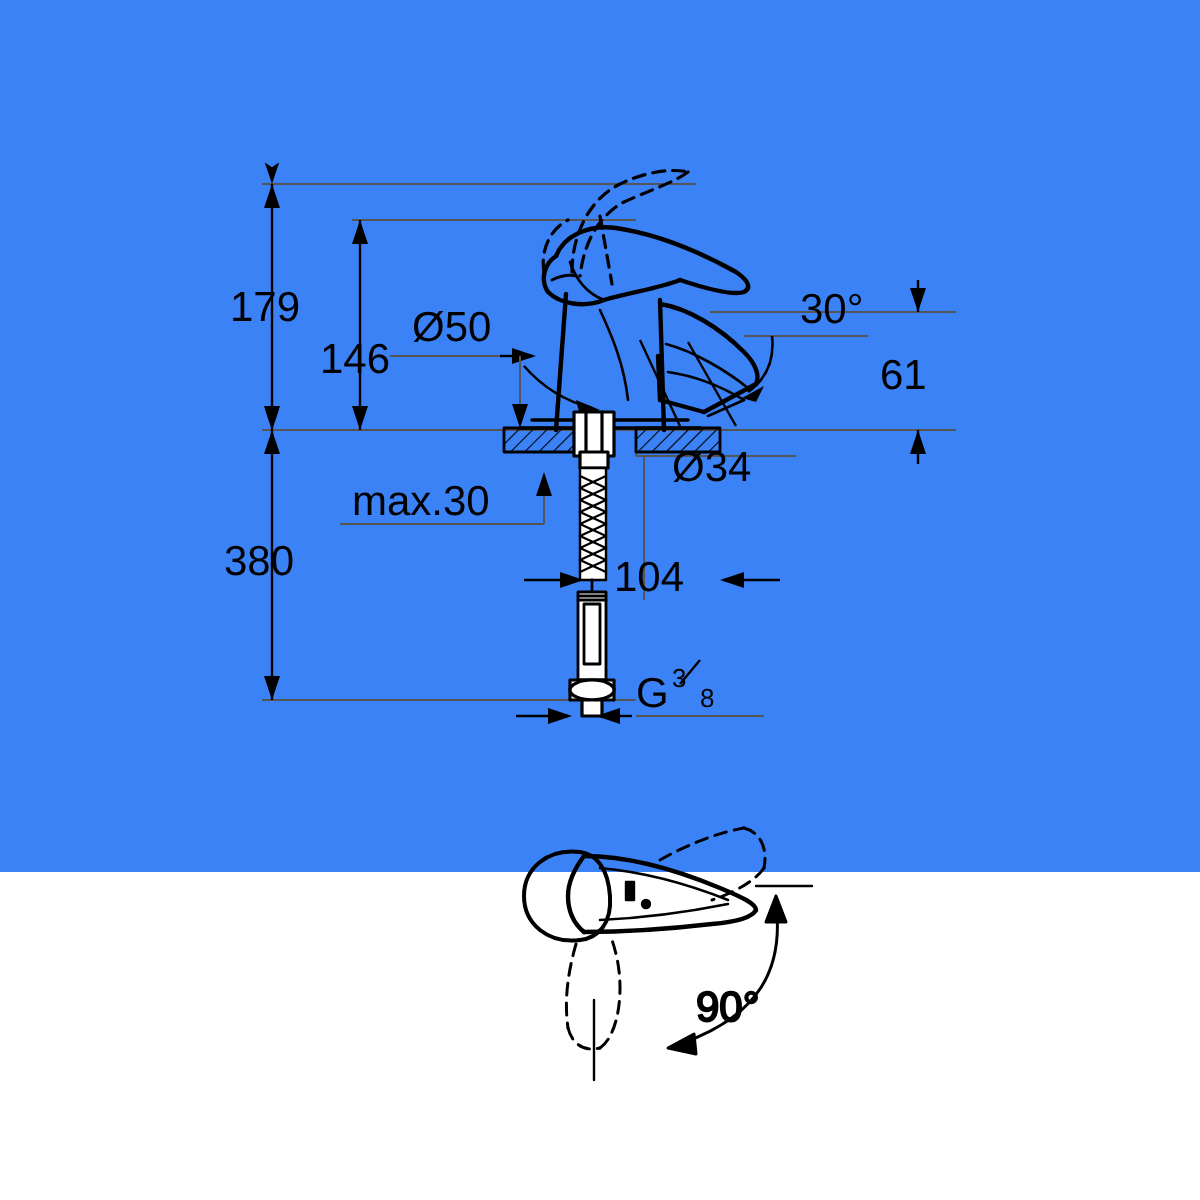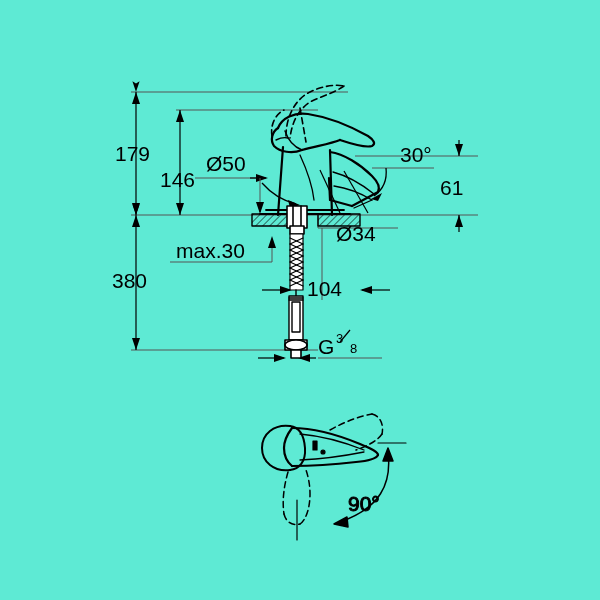--- a/index.html
+++ b/index.html
@@ -3,21 +3,21 @@
 <meta charset="utf-8">
 <title>Technical Drawing</title>
 <style>
   html,body{margin:0;padding:0;background:#ffffff;}
   body{
     width:600px;height:600px;
     font-family:"Liberation Sans", sans-serif;
     color:#000;
     overflow:hidden;
   }
-  #stage{position:relative;width:600px;height:600px;background:#5eead4;}
+  #stage{position:relative;width:600px;height:436px;background:#3b82f6;}
   #stage svg{position:absolute;left:0;top:0;}
   .dimtext{
     font-family:"Liberation Sans", sans-serif;
     font-size:21px;
     fill:#000;
     dominant-baseline:middle;
   }
   .dimtext-sm{
     font-family:"Liberation Sans", sans-serif;
     font-size:13px;

